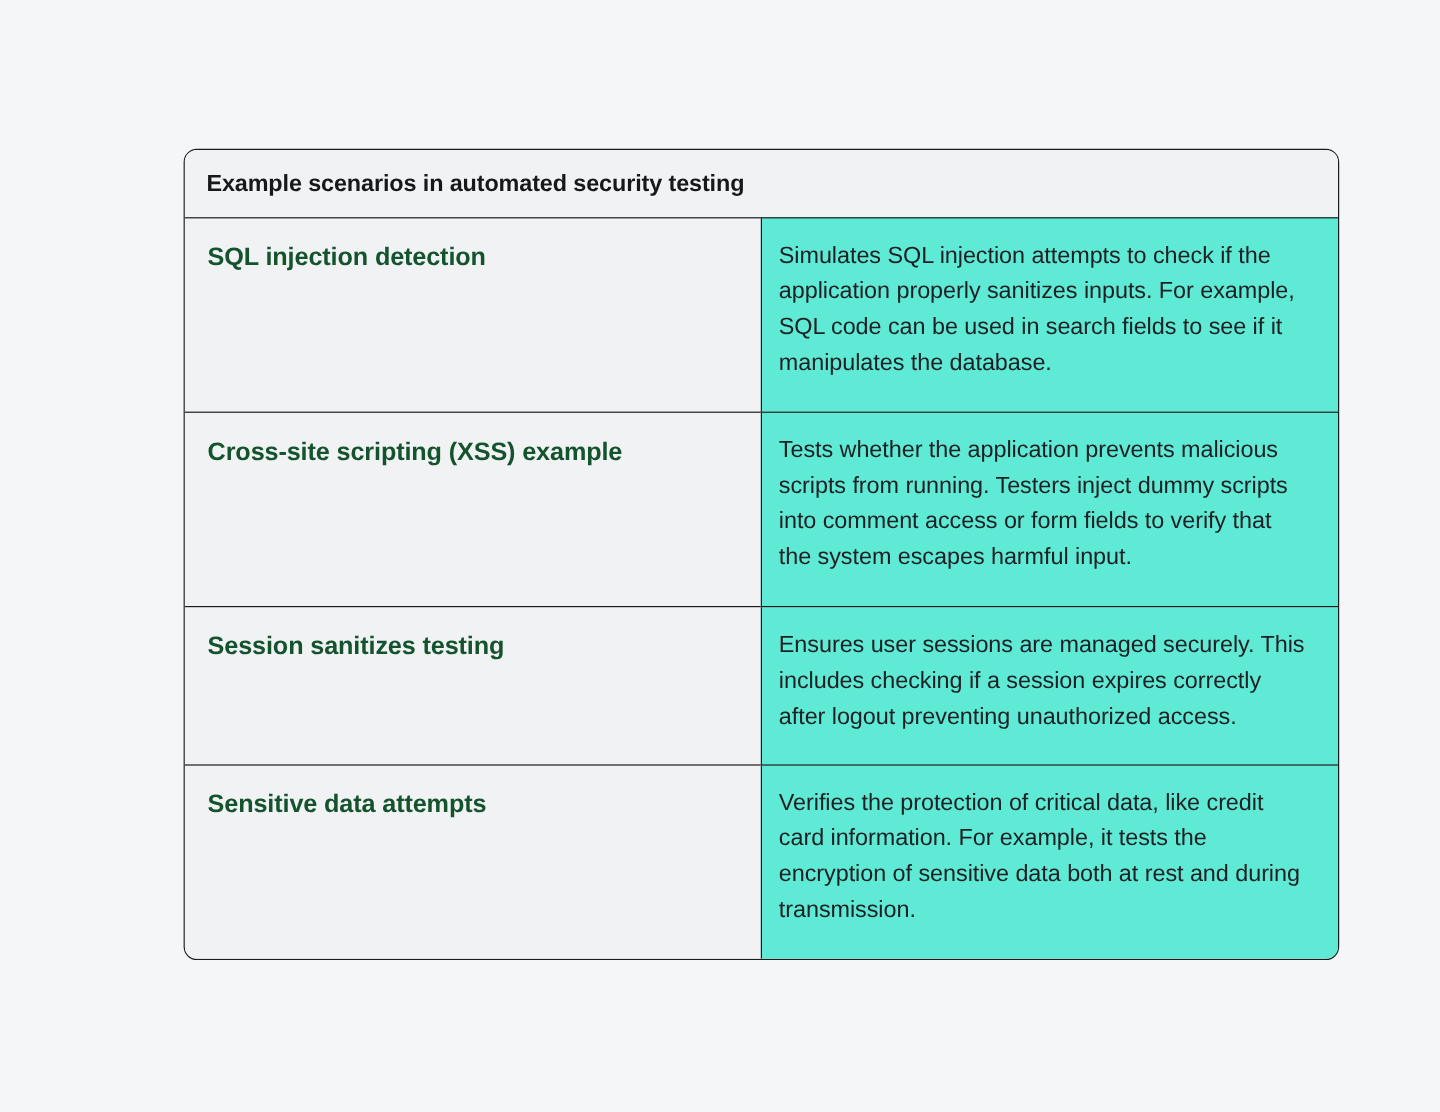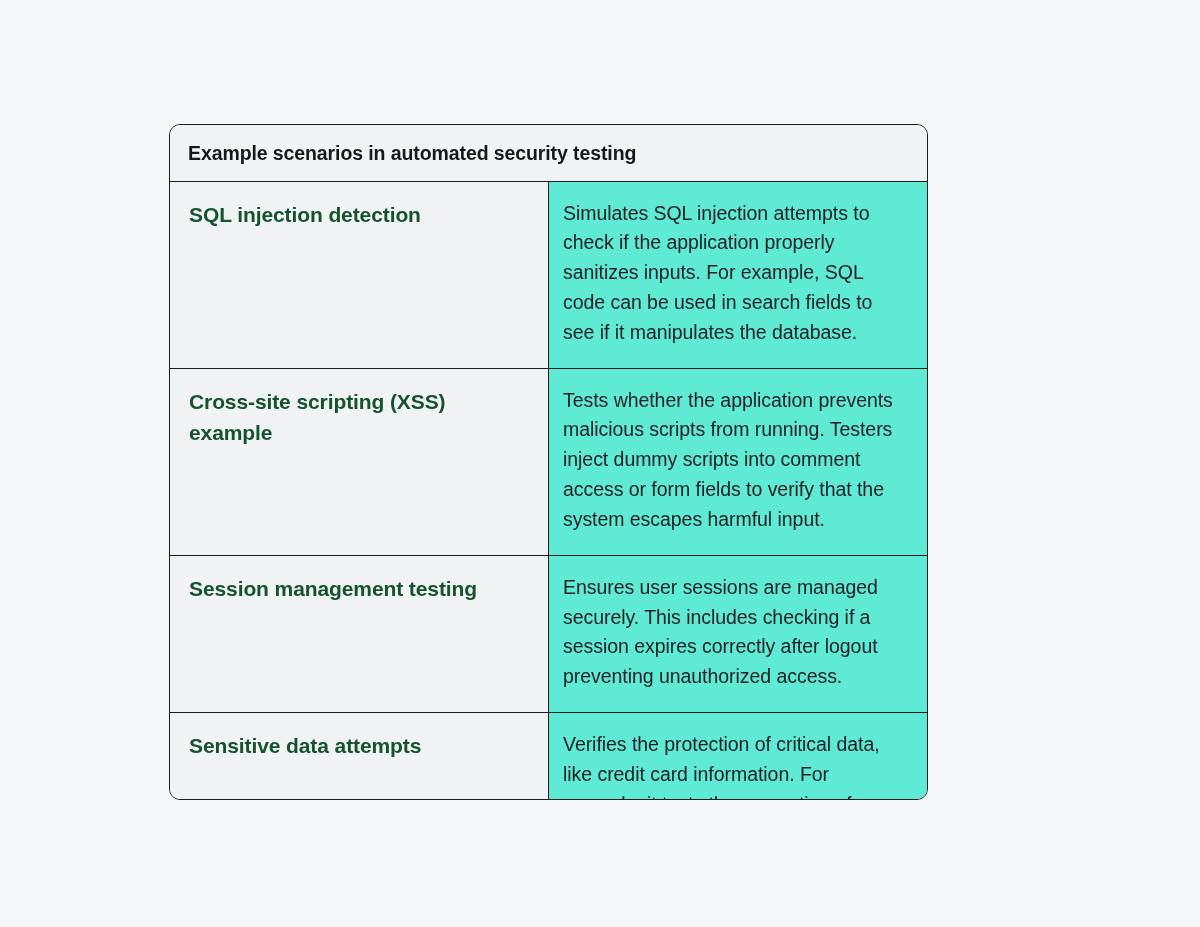--- a/index.html
+++ b/index.html
@@ -21,23 +21,23 @@
     position: absolute;
     left: 0;
     top: 0;
     width: 1200px;
     height: 927px;
     background: #f5f6f8;
   }
 
   .table-card {
     position: absolute;
-    left: 169px;
+    left: 153px;
     top: 124px;
-    width: 759px;
+    width: 963px;
     height: 676px;
     border: 1.6px solid #1c1c1e;
     border-radius: 11px;
     overflow: hidden;
     background: #ffffff;
   }
 
   table.scenario-table {
     width: 100%;
     height: 100%;
@@ -132,21 +132,21 @@
           <td class="cell-name">
             <div class="name-text">Cross-site scripting (XSS) example</div>
           </td>
           <td class="cell-desc">
             <div class="desc-text">Tests whether the application prevents malicious scripts from running. Testers inject dummy scripts into comment access or form fields to verify that the system escapes harmful input.</div>
           </td>
         </tr>
 
         <tr>
           <td class="cell-name">
-            <div class="name-text">Session management testing</div>
+            <div class="name-text">Session sanitizes testing</div>
           </td>
           <td class="cell-desc">
             <div class="desc-text">Ensures user sessions are managed securely. This includes checking if a session expires correctly after logout preventing unauthorized access.</div>
           </td>
         </tr>
 
         <tr>
           <td class="cell-name">
             <div class="name-text">Sensitive data attempts</div>
           </td>

